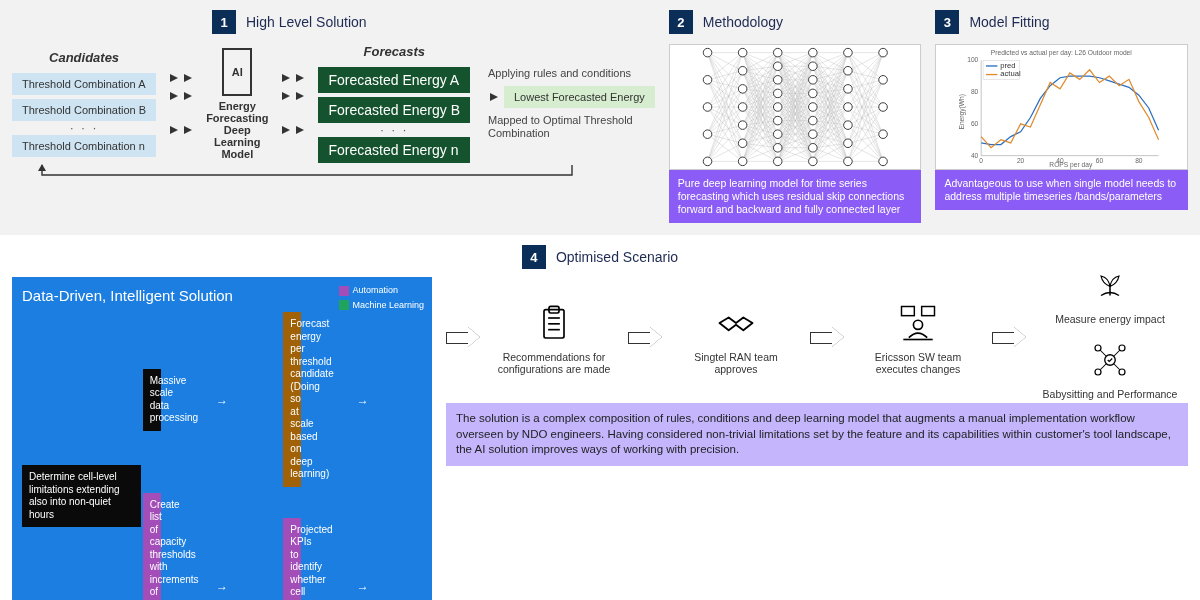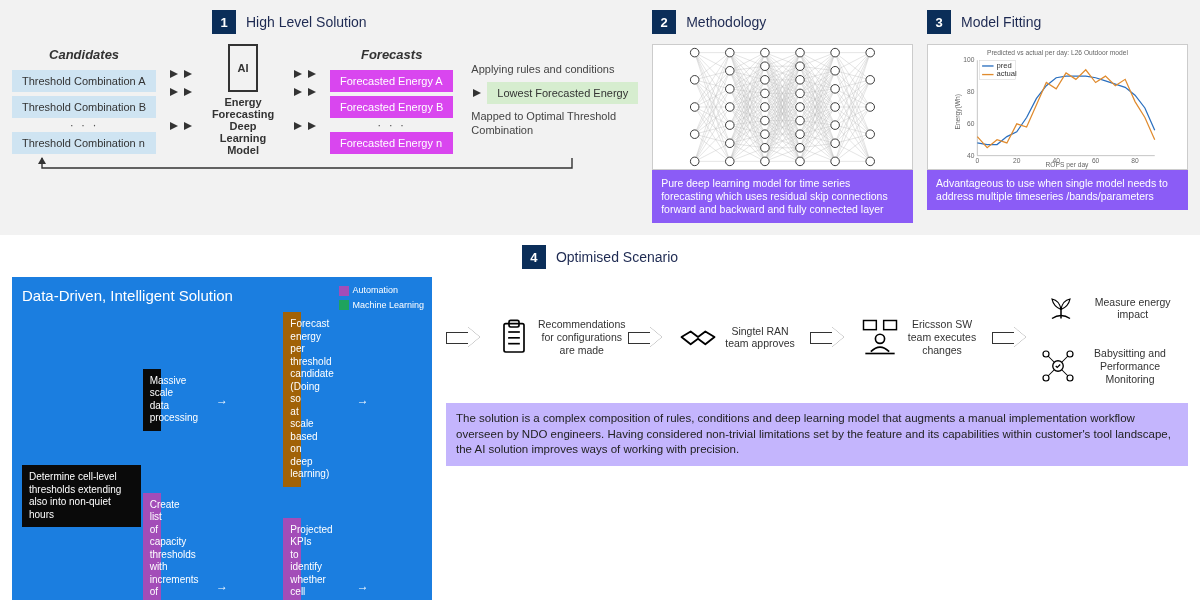--- a/index.html
+++ b/index.html
@@ -62,24 +62,24 @@
   .ai-chip {
     width: 30px; height: 48px; margin: 0 auto 4px;
     border: 2px solid #333; position: relative;
     display:flex;align-items:center;justify-content:center;
     font-size:11px; font-weight:700;
   }
   .ai-chip::before, .ai-chip::after {
     content:''; position:absolute; background:#333;
   }
   .fcast-box {
-    background: #d946ef;
+    background: #14532d;
     color: #fff;
     padding: 5px 10px;
-    font-size: 11px;
+    font-size: 14px;
     white-space: nowrap;
   }
   .result-box {
     background: #d6edcf;
     padding: 5px 10px;
     font-size: 11px;
     white-space: nowrap;
   }
   .arrow-r {
     display:inline-block; width:0;height:0;
@@ -117,21 +117,21 @@
   .flow-grid { display:grid; grid-template-columns: 1fr 18px 1fr 18px 1fr; grid-template-rows:auto auto; gap:6px 2px; margin-top:8px; align-items:center;}
   .node { padding:6px 7px; font-size:10px; line-height:1.25; }
   .node.black { background:#0a0a0a; color:#fff; }
   .node.purple { background:#a34db8; color:#fff; }
   .node.green { background:#a16207; color:#fff; }
   .flow-arr { text-align:center; color:#0a0a0a; font-size:12px; }
   .flow-arr.white { color:#fff; }
 
   .workflow { flex:1; display:flex; flex-direction:column; }
   .wf-row { display:flex; align-items:center; gap:14px; height:120px; }
-  .wf-step { display:flex; flex-direction:row; align-items:center; gap:4px; width:120px; }
+  .wf-step { display:flex; flex-direction:column; align-items:center; gap:4px; width:120px; }
   .wf-icon { width:48px; height:48px; display:flex; align-items:center; justify-content:center; }
   .wf-label { font-size:10.5px; text-align:center; line-height:1.2; }
   .wf-arrow {
     width:34px; height:16px; position:relative;
   }
   .wf-arrow::before {
     content:''; position:absolute; left:0; top:3px; width:22px; height:10px;
     border:1.5px solid #333; border-right:none;
   }
   .wf-arrow::after {
@@ -622,21 +622,21 @@
       <h3>Data-Driven, Intelligent Solution</h3>
       <div class="legend">
         <div><span class="sw" style="background:#a34db8"></span><span>Automation</span></div>
         <div><span class="sw" style="background:#1fa35d"></span><span>Machine Learning</span></div>
       </div>
       <div class="flow-grid">
         <div class="node black">Massive scale data processing</div>
         <div class="flow-arr white">→</div>
         <div class="node green">Forecast energy per threshold candidate (Doing so at scale based on deep learning)</div>
         <div class="flow-arr white">→</div>
-        <div class="node black" style="grid-row:1 / span 2; align-self:center;">Determine cell-level thresholds extending also into non-quiet hours</div>
+        <div class="node black" style="grid-row:1 / span 2; align-self:center;">Determine cell-level limitations extending also into non-quiet hours</div>
 
         <div class="node purple">Create list of capacity thresholds with increments of +/- x based on processed data</div>
         <div class="flow-arr white">→</div>
         <div class="node purple">Projected KPIs to identify whether cell will go to sleep</div>
         <div class="flow-arr white">→</div>
       </div>
     </div>
 
     <div class="workflow">
       <div class="wf-row">

